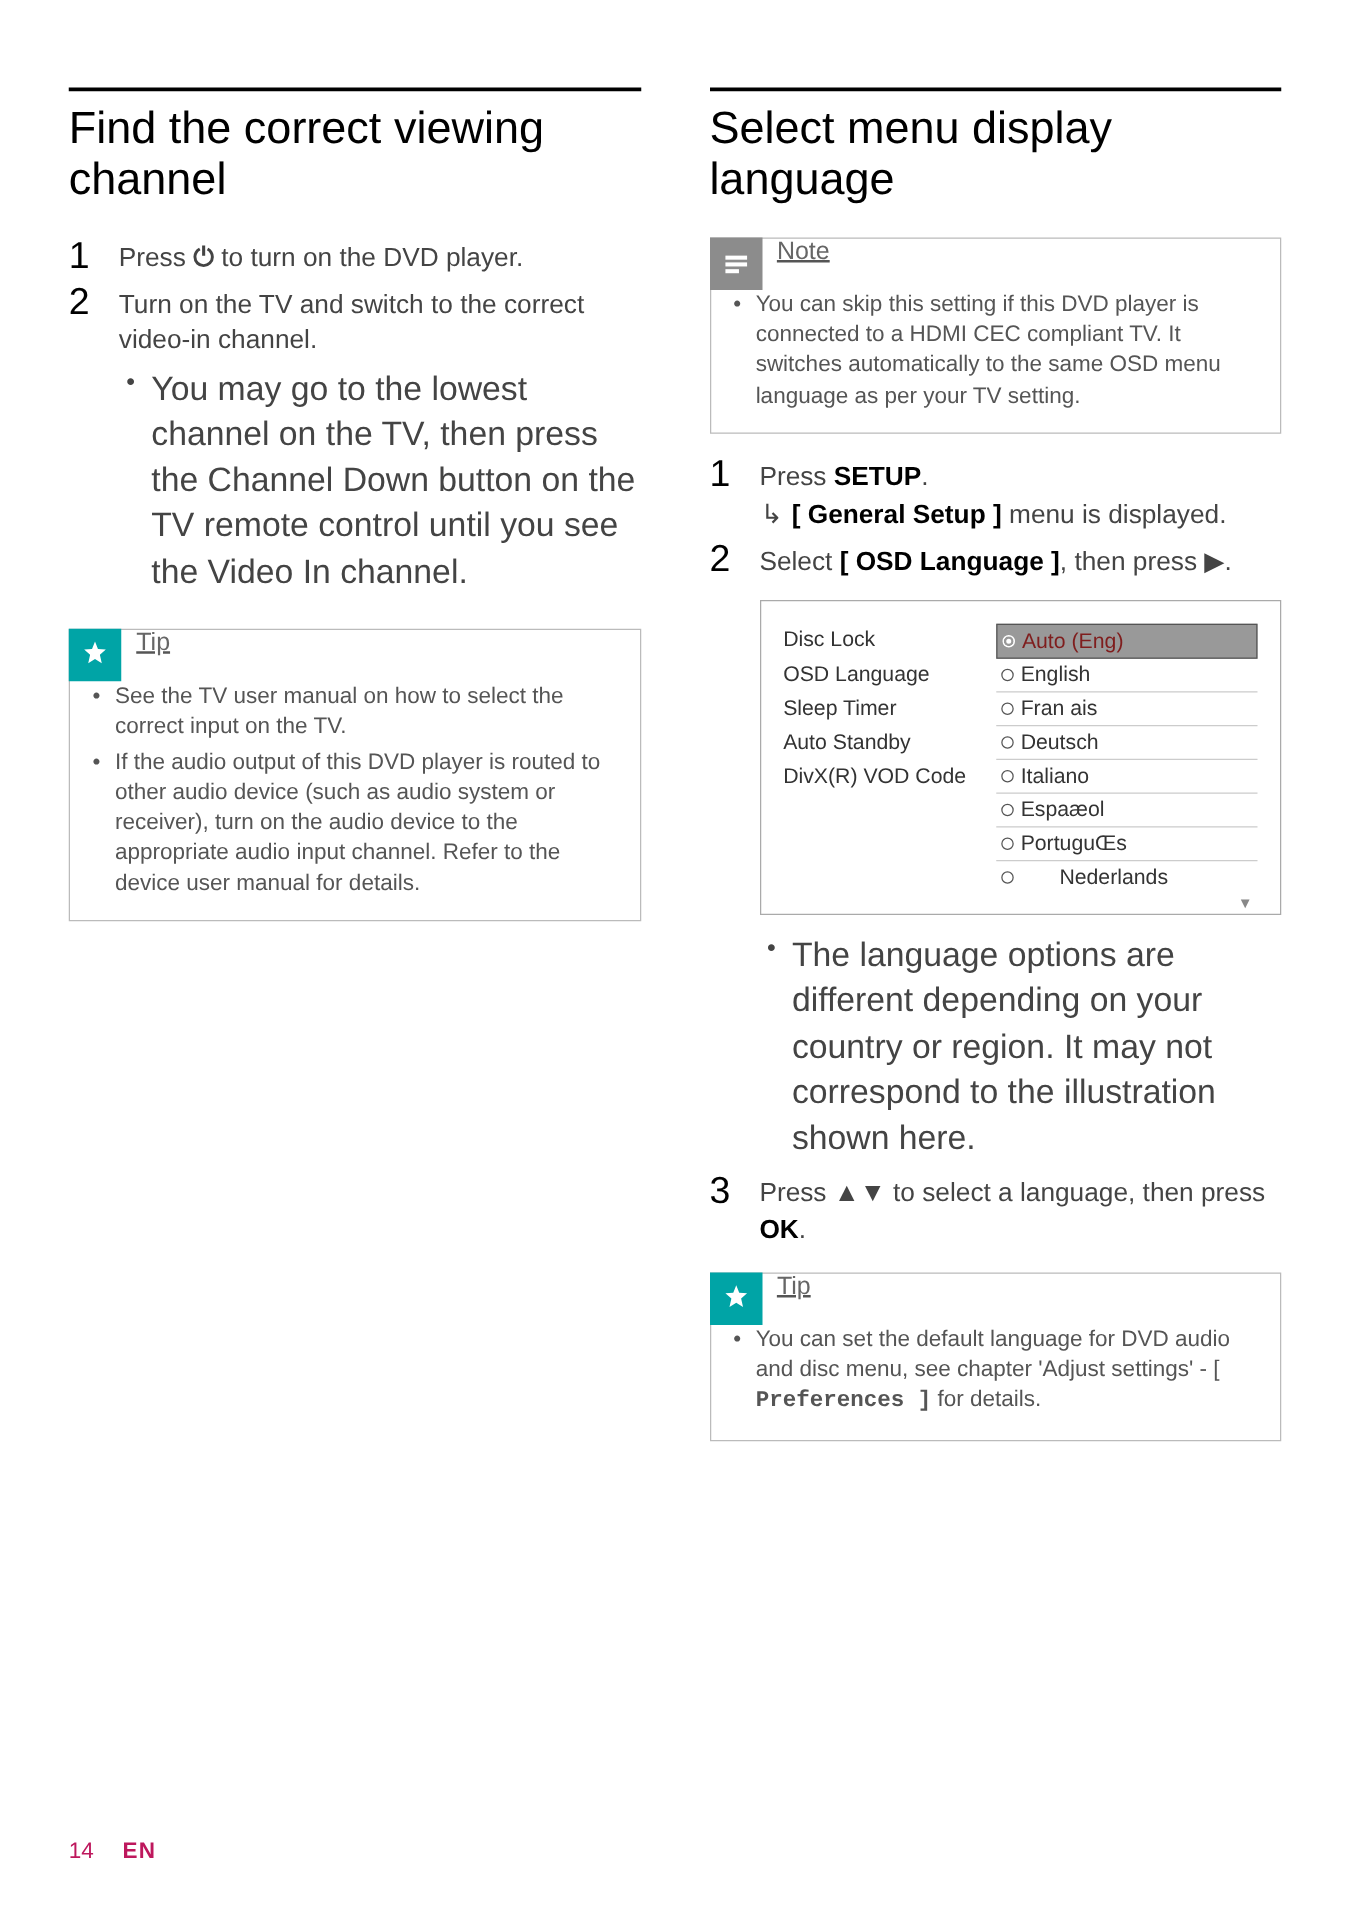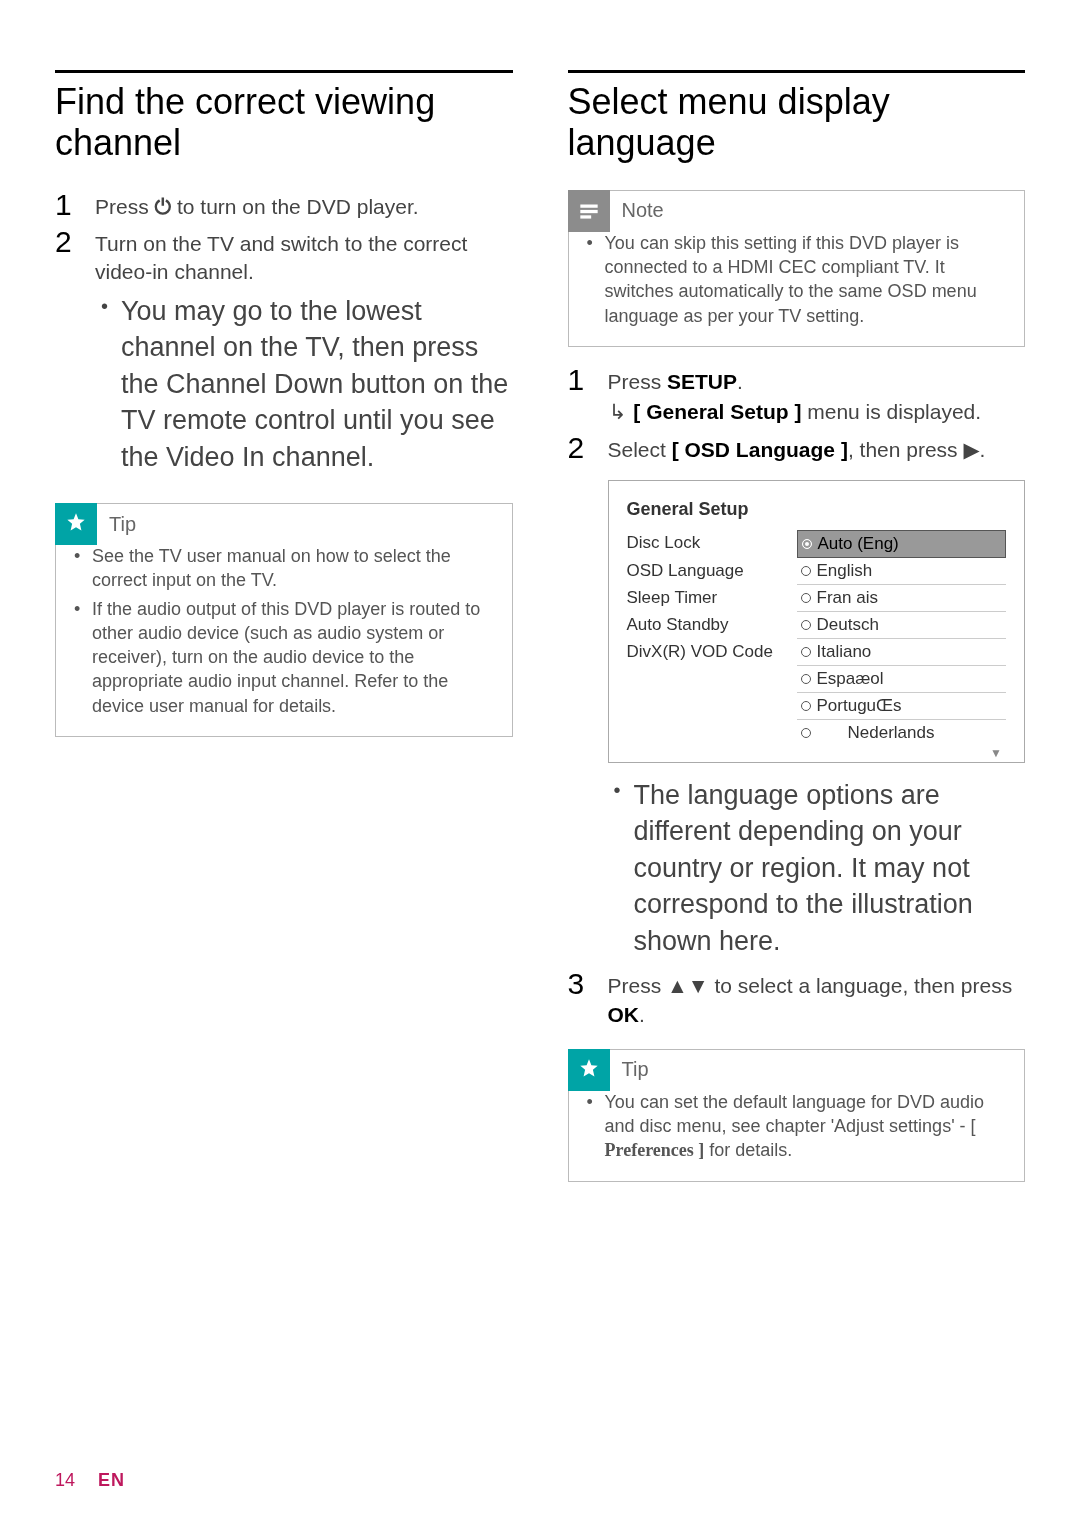--- a/index.html
+++ b/index.html
@@ -83,21 +83,22 @@
     position: relative;
     padding: 40px 14px 14px 14px;
     font-size: 18px;
     color:#555;
   }
   .callout-header {
     position: absolute;
     top: -1px;
     left: -1px;
     display: flex;
-    align-items: center;
+    align-items: flex-start;
+    text-decoration: underline;
   }
   .callout-icon {
     width: 42px;
     height: 42px;
     background: #00a4a6;
     display:flex;
     align-items:center;
     justify-content:center;
   }
   .callout-icon.note-bg { background:#8c8c8c; }
@@ -147,21 +148,21 @@
     font-family: Arial, sans-serif;
     font-size: 17px;
     border-bottom:1px solid #ccc;
     padding: 3px 0 3px 4px;
     display:flex;
     align-items:center;
     gap:6px;
   }
   .menu-right.selected {
     background:#999;
-    color:#000000;
+    color:#7f1d1d;
     border:1px solid #555;
   }
   .radio-dot {
     width:10px; height:10px; border:1.5px solid #555; border-radius:50%;
     display:inline-block; flex-shrink:0;
   }
   .radio-dot.filled { background:#333; border-color:#333; box-shadow: inset 0 0 0 2px #fff;}
   .menu-right.selected .radio-dot.filled { border-color:#fff; background:#fff; box-shadow: inset 0 0 0 2px #999;}
   .scroll-tri {
     font-size:12px;
@@ -260,21 +261,20 @@
     </div>
 
     <div class="step">
       <div class="step-num">2</div>
       <div class="step-body">
         <span>Select </span><span class="bold">[ OSD Language ]</span><span>, then press </span><span>▶</span><span>.</span>
       </div>
     </div>
 
     <div class="menu-shot">
-      <div class="menu-title">General Setup</div>
       <div class="menu-row">
           <div class="menu-left">Disc Lock</div>
           <div class="menu-right selected">
             <span class="radio-dot filled"></span>
             <span>Auto (Eng)</span>
           </div>
         </div>
       <div class="menu-row">
           <div class="menu-left">OSD Language</div>
           <div class="menu-right">
@@ -344,21 +344,21 @@
       <div class="callout-header">
         <div class="callout-icon">
           <svg class="icon-svg" width="26" height="26" viewBox="0 0 24 24">
               <path fill="#fff" d="M12 2l2.2 5.6L20 8l-4.4 3.8L17 18l-5-3-5 3 1.4-6.2L4 8l5.8-.4z"></path>
             </svg>
         </div>
         <div class="callout-title">Tip</div>
       </div>
       <ul>
         <li>
-          <span>You can set the default language for DVD audio and disc menu, see chapter 'Adjust settings' - [ </span><span style="font-weight:600;font-family:Liberation Serif, serif;">Preferences ]</span><span> for details.</span>
+          <span>You can set the default language for DVD audio and disc menu, see chapter 'Adjust settings' - [ </span><span style="font-weight:600;font-family:Liberation Mono, monospace;">Preferences ]</span><span> for details.</span>
         </li>
       </ul>
     </div>
 
   </div>
 </div>
 
 <div class="footer">
   <span>14</span>
   <span class="lang">EN</span>

